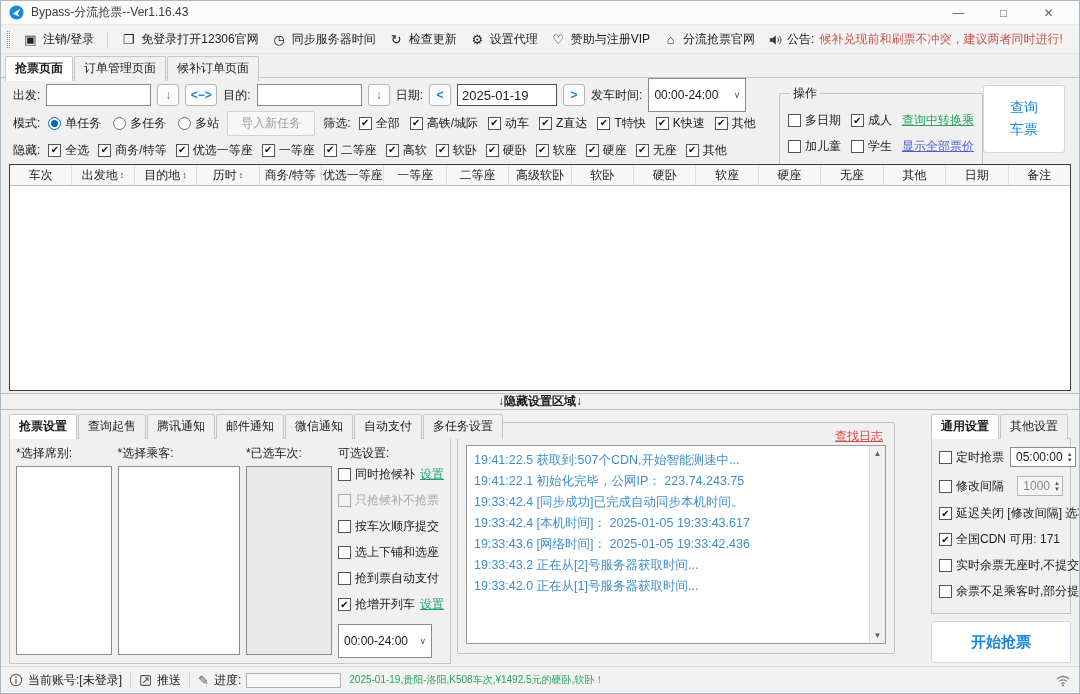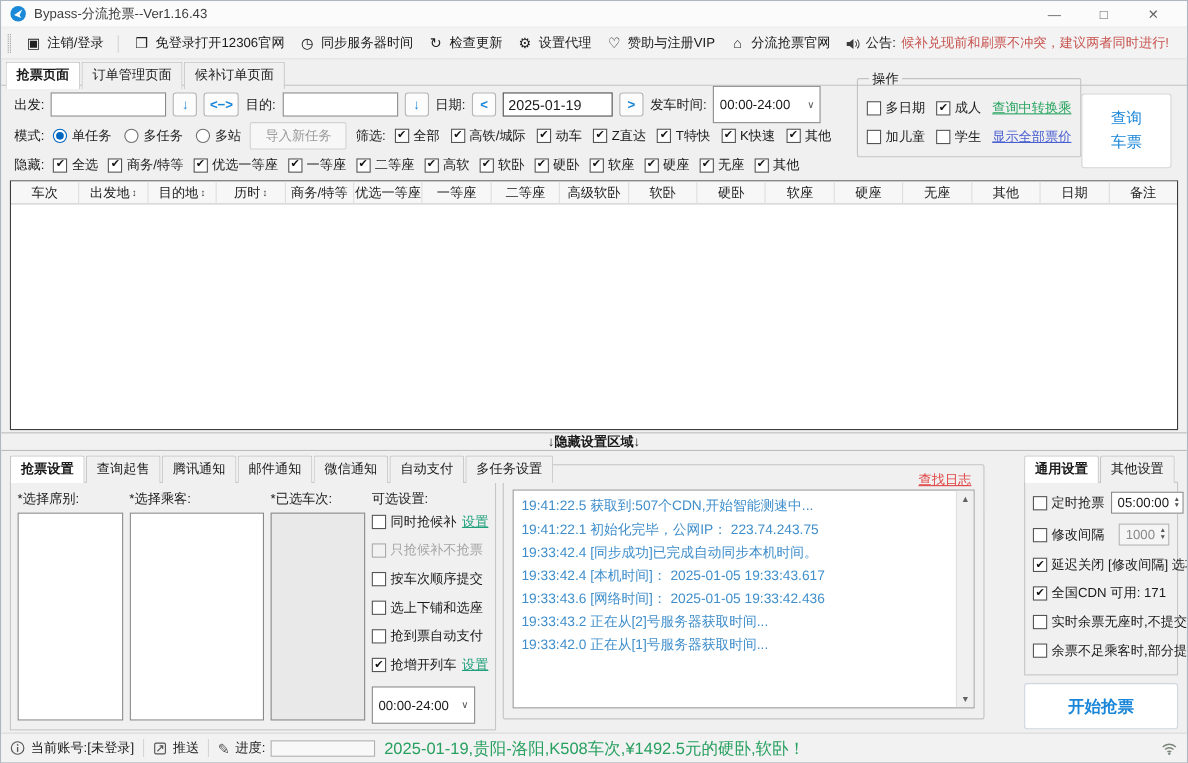--- a/index.html
+++ b/index.html
@@ -74,21 +74,21 @@
   .cb-item { display:flex; align-items:center; gap:4px; white-space:nowrap; }
   .cb-item.disabled { color:#a5a5a5; }
   .radio { width:13px; height:13px; border:1px solid #6d6d6d; border-radius:50%; background:#fff;
     display:inline-flex; align-items:center; justify-content:center; }
   .radio.sel { border-color:#0067c0; }
   .radio.sel::after { content:""; width:7px; height:7px; border-radius:50%; background:#0067c0; }
   .import-btn { border:1px solid #d2d2d2; background:#f7f7f7; color:#9a9a9a; padding:3px 13px; border-radius:2px; }
   
   fieldset { border:1px solid #c3c3c3; border-radius:2px; margin:0; padding:1px 8px 6px; }
   legend { font-size:12px; padding:0 3px; margin-left:2px; }
-  .ops { position:absolute; left:778px; top:62px; width:196px; height:80px; }
+  .ops { position:absolute; left:778px; top:84px; width:196px; height:80px; }
   .ops-row { display:flex; align-items:center; gap:10px; margin-top:9px; white-space:nowrap; }
   .link-green { color:#27a35f; text-decoration:underline; }
   .link-purple { color:#4a5fd0; text-decoration:underline; }
   .link-red { color:#e04343; text-decoration:underline; }
   .link-teal { color:#1fa07a; text-decoration:underline; }
   .query-btn {
     position:absolute; right:14px; top:84px; width:82px; height:68px;
     background:#fff; border:1px solid #d5d5d5; border-radius:3px;
     color:#1a86d9; font-size:14px; display:flex; flex-direction:column;
     align-items:center; justify-content:center; line-height:1.55;
@@ -158,21 +158,21 @@
   }
   
   .statusbar {
     position:absolute; left:0; right:0; bottom:0; height:27px;
     background:#f2f2f2; border-top:1px solid #d9d9d9;
     display:flex; align-items:center; padding:0 8px; gap:8px; white-space:nowrap;
   }
   .sb-sep { width:1px; height:16px; background:#d4d4d4; }
   .sb-item { display:flex; align-items:center; gap:5px; }
   .progress { width:95px; height:15px; border:1px solid #b0b0b0; background:#f8f8f8; }
-  .sb-msg { color:#27a060; font-size:15px; }
+  .sb-msg { color:#27a060; font-size:10px; }
   .wifi { margin-left:auto; display:flex; align-items:center; }
   .pencil { color:#555; font-size:13px; }
 </style>
 </head>
 <body>
 
 <div class="window">
 
   <div class="titlebar">
     <svg width="15" height="15" viewBox="0 0 16 16">

